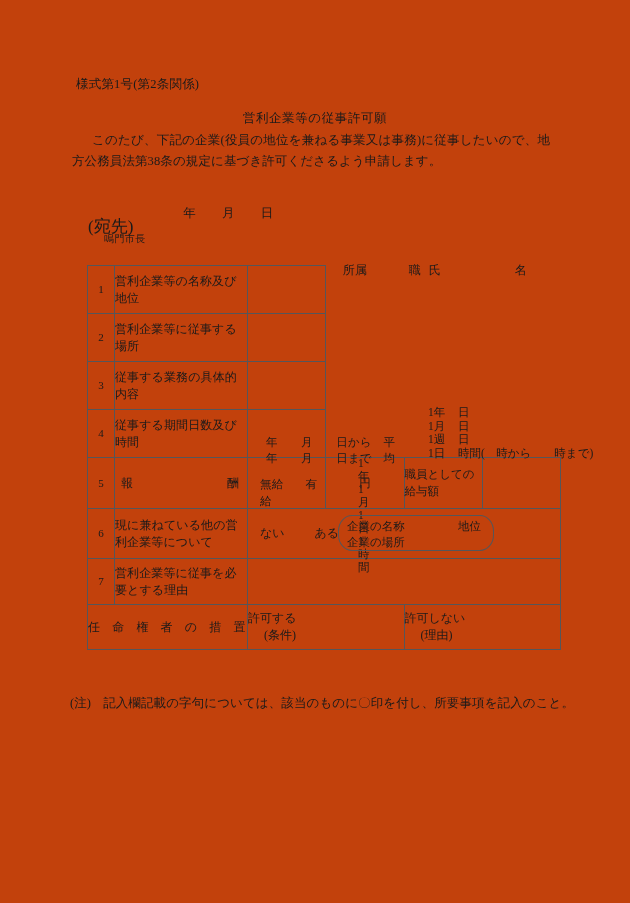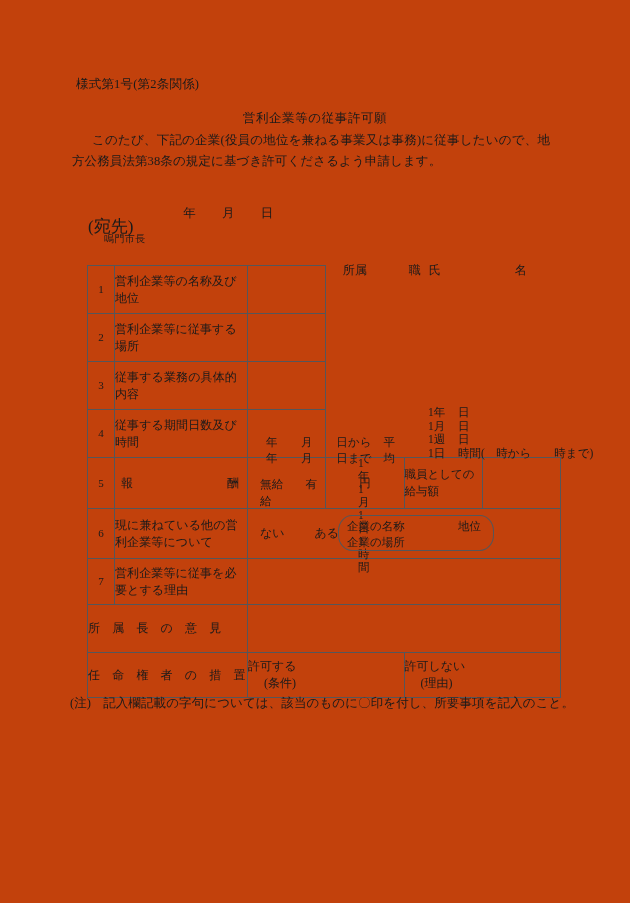--- a/index.html
+++ b/index.html
@@ -319,24 +319,20 @@
           </div>
         </td>
       </tr>
 
       <tr class="r7">
         <td class="num-cell">7</td>
         <td class="label-cell">営利企業等に従事を必要とする理由</td>
         <td colspan="4" class="blank-cell"></td>
       </tr>
 
-      <tr class="r8">
-        <td colspan="2" class="wide-label">所　属　長　の　意　見</td>
-        <td colspan="4" class="blank-cell"></td>
-      </tr>
 
       <tr class="r9">
         <td colspan="2" class="wide-label">任　命　権　者　の　措　置</td>
         <td colspan="2" class="permit-cell">
           <div>許可する</div>
           <div class="sub">(条件)</div>
         </td>
         <td colspan="2" class="permit-cell">
           <div>許可しない</div>
           <div class="sub">(理由)</div>

